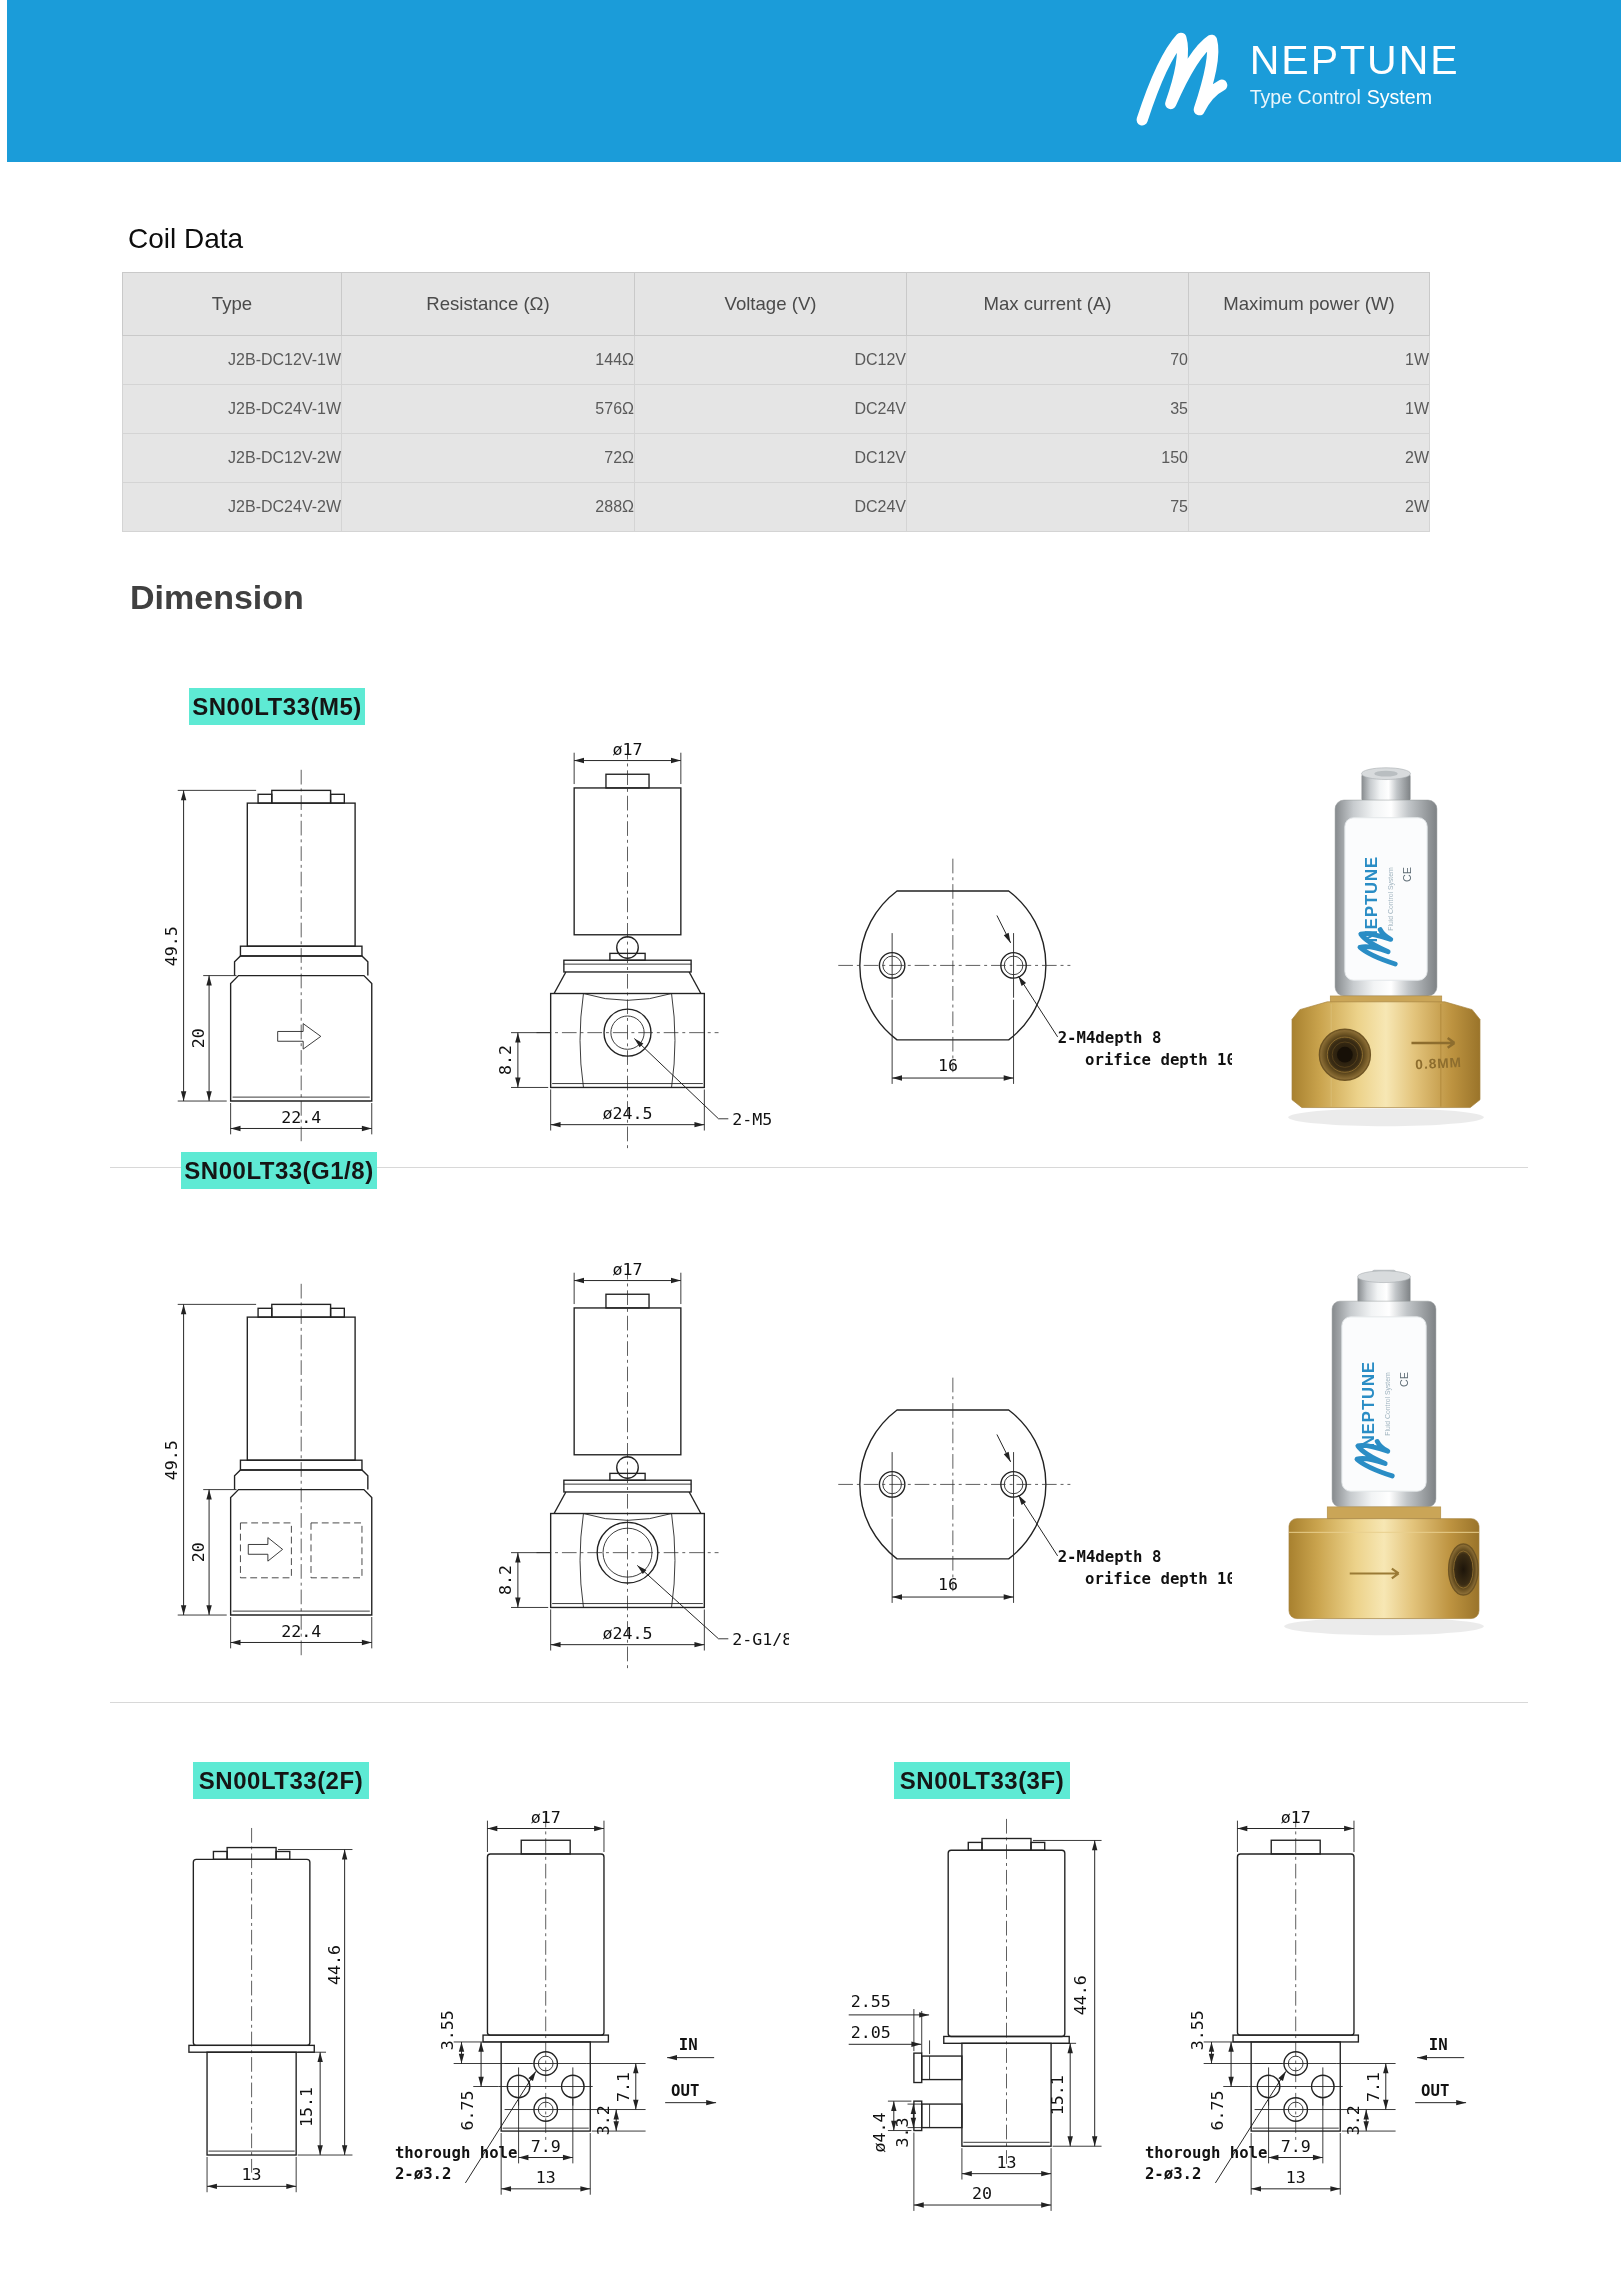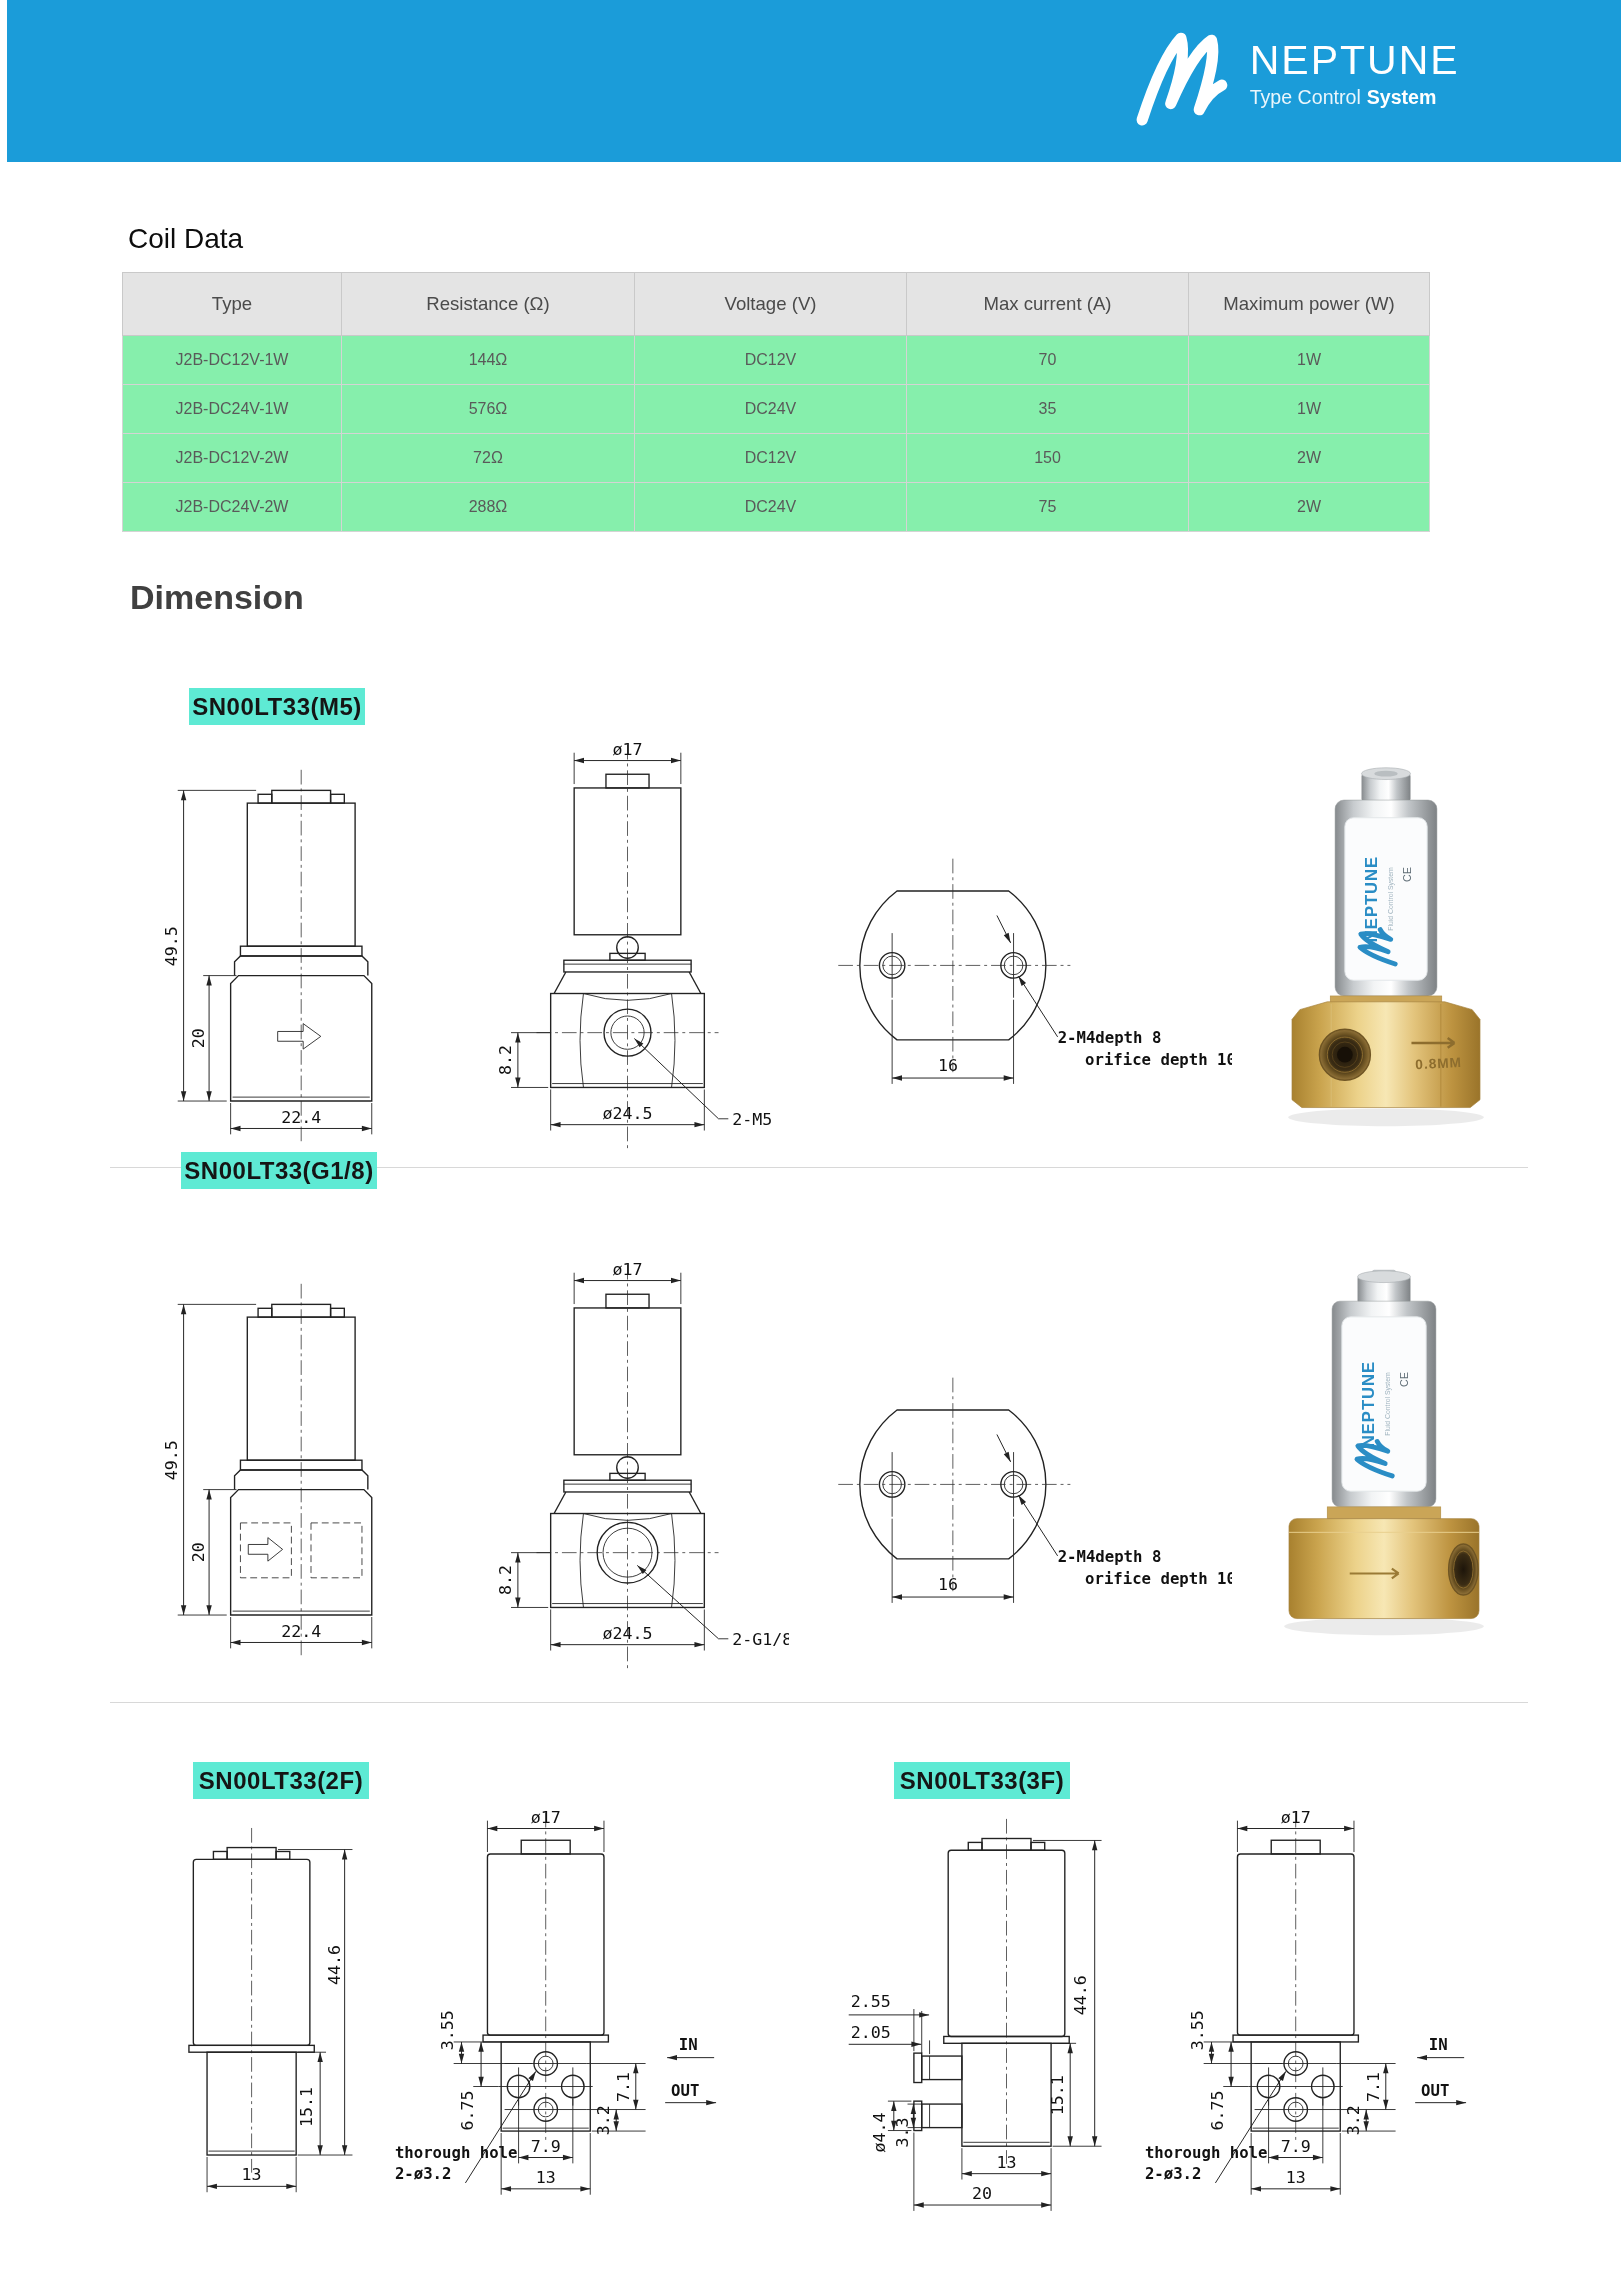--- a/index.html
+++ b/index.html
@@ -7,30 +7,30 @@
   body { font-family:"Liberation Sans", sans-serif; }
   .page { position:relative; width:1621px; height:2293px; background:#fff; overflow:hidden;margin-left:7px; }
 
   
   .band { position:absolute; left:0; top:0; width:1621px; height:162px; background:#1b9cd9; }
   .logo { position:absolute; left:1127px; top:21.6px; display:flex; align-items:flex-start; color:#fff; }
   .logo svg.nmark { width:102px; height:110px; color:#fff; }
   .logo-text { margin-left:13.7px; padding-top:17.6px; }
   .logo-brand { font-size:41px; font-weight:400; letter-spacing:2px; color:#fff; line-height:1.05; }
   .logo-tagline { font-size:19.6px; font-weight:300; color:#eaf6fc; margin-top:3.9px; }
-  .logo-tagline b { font-weight:700; margin-left:5.9px; color:#fff; }
+  .logo-tagline b { font-weight:400; margin-left:5.9px; color:#fff; }
 
   
   .h-coil { position:absolute; left:121px; top:223px; font-size:28px; font-weight:400; color:#0d0d0d; }
   .h-dim  { position:absolute; left:123px; top:578px; font-size:34px; font-weight:700; color:#404040; }
 
   
   table.coil { position:absolute; left:115px; top:272px; width:1307px; border-collapse:collapse; table-layout:fixed;padding-left:28px; }
   table.coil th { background:#e4e4e4; height:63px; font-size:18.6px; font-weight:400; color:#4b4b4b; border:1px solid #c9c9c9; }
-  table.coil td { height:49px; background:#86efac; text-align:center; font-size:16px; color:#5a5a5a; border:1px solid #d4d4d4; }
+  table.coil td { height:49px; background:#e5e5e5; text-align:right; font-size:16px; color:#5a5a5a; border:1px solid #d4d4d4; }
 
   
   .model-label { position:absolute; height:37px; background:#5eead4; display:flex; align-items:center; justify-content:center;
                  font-size:24px; font-weight:700; color:#151515; letter-spacing:0.5px; }
 
   .rule { position:absolute; left:103px; width:1418px; height:1px; background:#d8d8d8; }
 
   .abs { position:absolute; }
 
   

